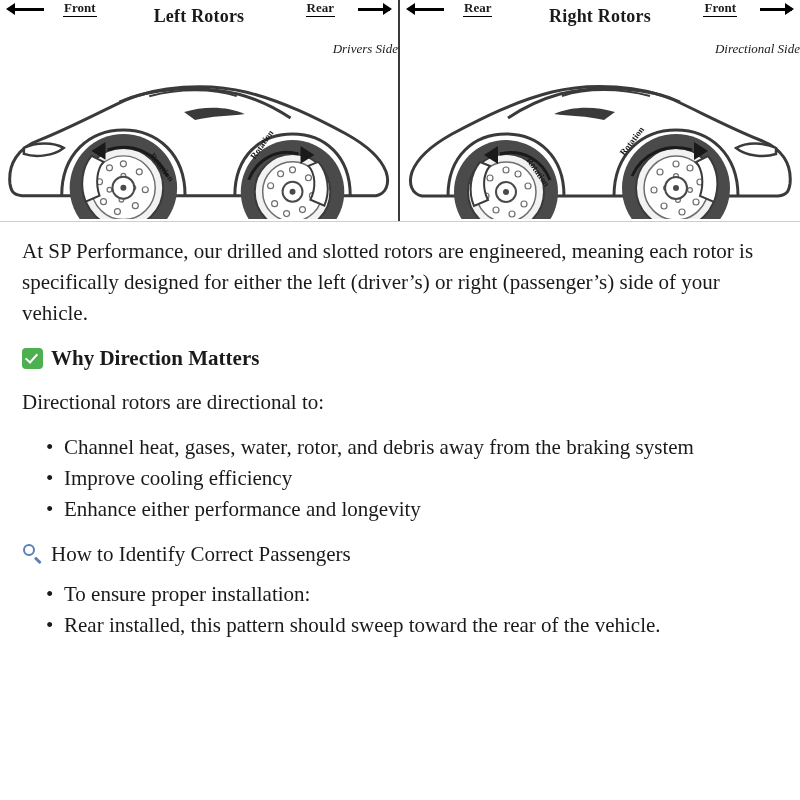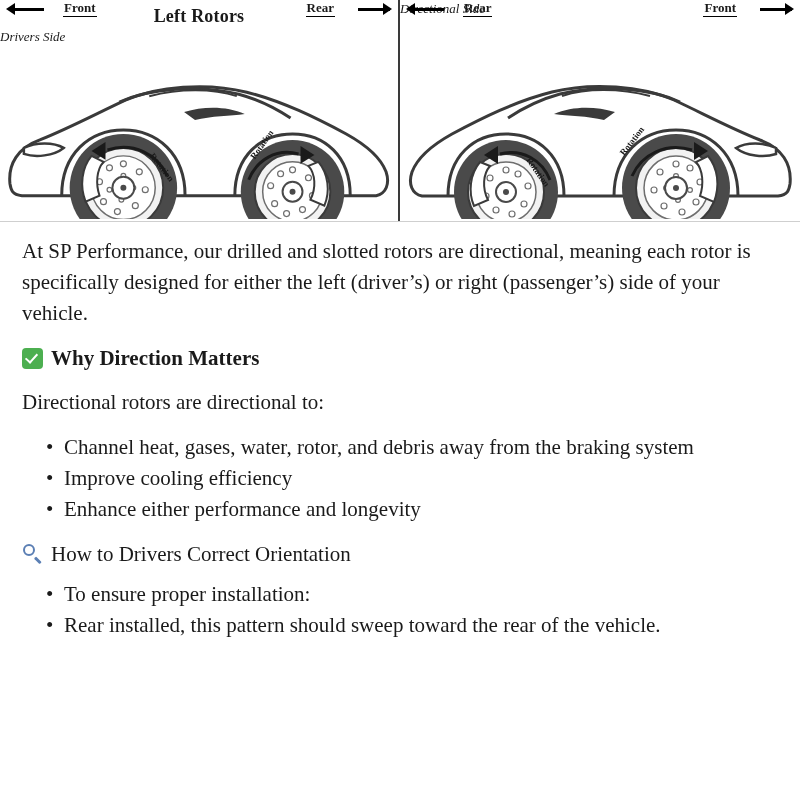--- a/index.html
+++ b/index.html
@@ -42,25 +42,25 @@
   .panel-title {
     text-align: center;
     font-family: "Liberation Serif", serif;
     font-weight: bold;
     font-size: 18px;
     line-height: 24px;
     margin-top: 4px;
     letter-spacing: 0.2px;
   }
   .panel-sub {
-    text-align: left;
+    text-align: right;
     font-style: italic;
     font-size: 13px;
     line-height: 15px;
-    margin-top: 1px;
+    margin-top: 13px;
   }
 
   
   .dir-tag {
     position: absolute;
     top: 0;
     display: flex;
     align-items: center;
     gap: 17px;
     font-size: 13px;
@@ -298,20 +298,21 @@
 
     <div class="panel right">
       <div class="dir-tag tag-far-left">
         <span class="arrow-left"></span>
         <span class="lbl">Rear</span>
       </div>
       <div class="dir-tag tag-far-right">
         <span class="lbl">Front</span>
         <span class="arrow-right"></span>
       </div>
+      <div class="panel-title">Right Rotors</div>
       <div class="panel-sub">Directional Side</div>
 
       <svg class="car-svg" viewBox="0 0 400 175" preserveAspectRatio="xMidYMid meet">
         <g transform="translate(400,0) scale(-1,1)">
           <path d="M10 140 C8 120 18 104 40 96 C70 84 96 70 126 56 C158 42 208 38 248 48 C284 57 318 74 348 90 C366 100 382 112 388 128 C392 140 388 150 378 152 L22 152 C12 151 11 146 10 140 Z" fill="#ffffff" stroke="#3a3a3a" stroke-width="3"></path>
           <path d="M120 58 C150 44 200 40 240 50 C262 56 280 66 292 74" fill="none" stroke="#3a3a3a" stroke-width="3"></path>
           <path d="M150 52 C180 44 214 44 238 52" fill="none" stroke="#3a3a3a" stroke-width="2"></path>
           <path d="M185 68 C205 62 228 62 246 70 C232 72 212 72 196 76 Z" fill="#3a3a3a"></path>
           <path d="M24 104 C36 98 54 98 64 104 C54 112 36 114 24 110 Z" fill="#ffffff" stroke="#3a3a3a" stroke-width="2.5"></path>
           <path d="M62 152 C62 110 90 86 124 86 C158 86 186 110 186 152" fill="none" stroke="#3a3a3a" stroke-width="3"></path>
@@ -361,38 +362,38 @@
         </g>
 
         <text x="224" y="112" font-family="Liberation Serif, serif" font-size="9" font-weight="bold" fill="#1a1a1a" transform="rotate(-52 224 112)">Rotation</text>
         <text x="126" y="116" font-family="Liberation Serif, serif" font-size="9" font-weight="bold" fill="#1a1a1a" transform="rotate(55 126 116)">Rotation</text>
       </svg>
     </div>
   </div>
 
   <div class="content">
 
-    <p class="para">At SP Performance, our drilled and slotted rotors are directional, meaning each rotor is specifically designed for either the left (driver’s) or right (passenger’s) side of your vehicle.</p>
+    <p class="para">At SP Performance, our drilled and slotted rotors are engineered, meaning each rotor is specifically designed for either the left (driver’s) or right (passenger’s) side of your vehicle.</p>
 
     <div class="heading">
       <span class="check-icon"></span>
       <span>Why Direction Matters</span>
     </div>
 
     <p class="para">Directional rotors are directional to:</p>
 
     <ul class="bullets">
       <li>Channel heat, gases, water, rotor, and debris away from the braking system</li>
       <li>Improve cooling efficiency</li>
       <li>Enhance either performance and longevity</li>
     </ul>
 
     <div class="subhead">
       <span class="mag-icon"></span>
-      <span>How to Drivers Correct Orientation</span>
+      <span>How to Identify Correct Passengers</span>
     </div>
 
     <ul class="bullets tight">
       <li>To ensure proper installation:</li>
       <li>Rear installed, this pattern should sweep toward the rear of the vehicle.</li>
     </ul>
 
   </div>
 </div>
 

